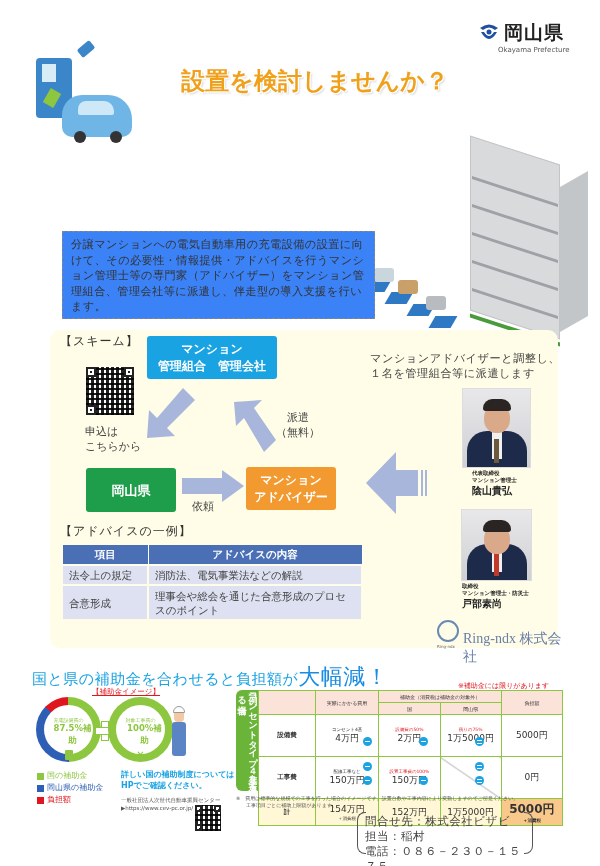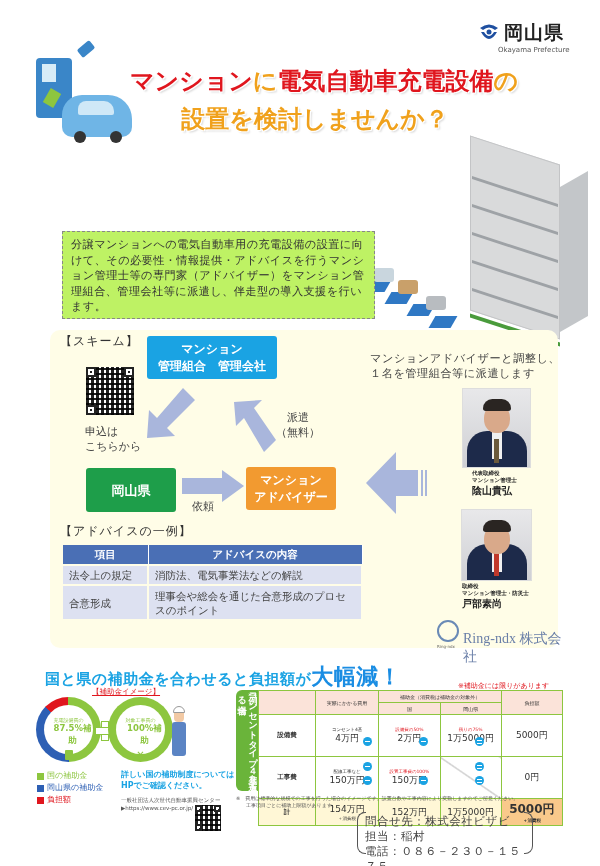--- a/index.html
+++ b/index.html
@@ -39,21 +39,21 @@
   .bld-face { position:absolute; left:30px; top:0; width:90px; height:175px; background:#d9dadb; border:1px solid #c3c4c6;
               transform: skewY(18deg); }
   .bld-side { position:absolute; left:120px; top:29px; width:28px; height:145px; background:#c3c6c9; transform: skewY(-30deg); }
   .floor { position:absolute; left:32px; width:86px; height:3px; background:#9ea2a6; transform: skewY(18deg); }
   .bld-green { position:absolute; left:30px; top:178px; width:90px; height:4px; background:#4a9b3c; transform: skewY(18deg); }
   .parking { left: 362px; top: 260px; width: 130px; height: 70px; }
   .pspot { position:absolute; width:22px; height:12px; background:#2f78c4; transform: skewX(-30deg); }
   .vehicle { position:absolute; width:20px; height:14px; border-radius:3px; }
 
   
-  .intro { left: 62px; top: 231px; width: 313px; height: 88px; border: 1px dashed #888; background:#bef264;
+  .intro { left: 62px; top: 231px; width: 313px; height: 88px; border: 1px dashed #888; background:#3b82f6;
            padding: 5px 8px; font-size: 11.2px; line-height: 15.6px; color:#333; letter-spacing: 0.4px; }
 
   
   .panel { left: 50px; top: 330px; width: 508px; height: 318px; background: #fffde7; border-radius: 10px; }
   .scheme-label { left: 60px; top: 333px; font-size: 12px; color:#333; letter-spacing:1px; }
   .box { text-align:center; color:#fff; font-weight:bold; font-size: 12px; line-height: 17px; border-radius: 3px; display:flex; flex-direction:column; justify-content:center; }
   .box-mgmt { left: 147px; top: 336px; width: 130px; height: 43px; background:#1aa3e3; }
   .box-pref { left: 86px; top: 468px; width: 90px; height: 44px; background:#1e9e4a; font-size: 13px; }
   .box-advisor { left: 246px; top: 467px; width: 90px; height: 43px; background:#f29a30; }
   .qr { background:
@@ -90,21 +90,21 @@
   .advice-label { left: 60px; top: 523px; font-size: 12px; color:#333; letter-spacing: 1px; }
   .advice-table { left: 63px; top: 545px; width: 300px; border-collapse: collapse; font-size: 10.5px; }
   .advice-table th { background:#4a6fb5; color:#fff; font-weight:bold; height: 20px; font-size:10.5px; border-right:1px solid #fff; }
   .advice-table td { background:#dde1f1; color:#444; padding: 0 6px; border-top: 2px solid #fffde7; border-right:2px solid #fffde7; line-height:14px; }
   .advice-table td.c1 { width: 85px; }
   .advice-table tr.r1 td { height: 20px; }
   .advice-table tr.r2 td { height: 34px; }
   .advice-table tr.r3 td { height: 22px; }
 
   
-  .sub-title { left: 45px; top: 662px; font-size: 15px; font-weight: bold; color:#1aa3e3; letter-spacing: 0.5px; white-space: nowrap; }
+  .sub-title { left: 32px; top: 662px; font-size: 15px; font-weight: normal; color:#1aa3e3; letter-spacing: 0.5px; white-space: nowrap; }
   .sub-title .big { font-size: 22px; color:#1a8de3; }
   .sub-limit { left: 458px; top: 681px; font-size: 7px; color:#e0161e; }
   .sub-image-label { left: 92px; top: 687px; font-size: 7.5px; color:#e0161e;text-decoration:underline; }
 
   .donut { border-radius:50%; }
   .d1 { left: 36px; top: 697px; width: 65px; height: 65px; background: conic-gradient(#8dc63f 0 50%, #2d5fb4 50% 87.5%, #e0161e 87.5% 100%); }
   .d2 { left: 108px; top: 697px; width: 65px; height: 65px; background:#8dc63f; }
   .donut-inner { position:absolute; left:8px; top:8px; width:49px; height:49px; border-radius:50%; background:#fff; text-align:center; }
   .donut-small { font-size:5px; color:#8dc63f; margin-top: 12px; }
   .donut-big { font-size:8.5px; color:#8dc63f; font-weight:bold;padding-left:8px; }
@@ -190,21 +190,20 @@
   <div class="pspot" style="left:4px;top:20px"></div>
   <div class="pspot" style="left:26px;top:32px"></div>
   <div class="pspot" style="left:48px;top:44px"></div>
   <div class="pspot" style="left:70px;top:56px"></div>
   <div class="vehicle" style="left:12px;top:8px;background:#c9d6de"></div>
   <div class="vehicle" style="left:36px;top:20px;background:#c9a06a"></div>
   <div class="vehicle" style="left:64px;top:36px;background:#b8bcc0"></div>
 </div>
 
 <div class="abs headline">
-  <span class="hl-line hl1"><span class="red">マンション</span><span class="orange">に</span><span class="red">電気自動車充電設備</span><span class="orange">の</span></span>
   <span class="hl-line hl2 orange">設置を検討しませんか？</span>
 </div>
 
 <div class="abs intro">分譲マンションへの電気自動車用の充電設備の設置に向けて、その必要性・情報提供・アドバイスを行うマンション管理士等の専門家（アドバイザー）をマンション管理組合、管理会社等に派遣し、伴走型の導入支援を行います。</div>
 
 <div class="abs panel"></div>
 <div class="abs scheme-label">【スキーム】</div>
 
 <div class="abs box box-mgmt">
   <span>マンション</span>

